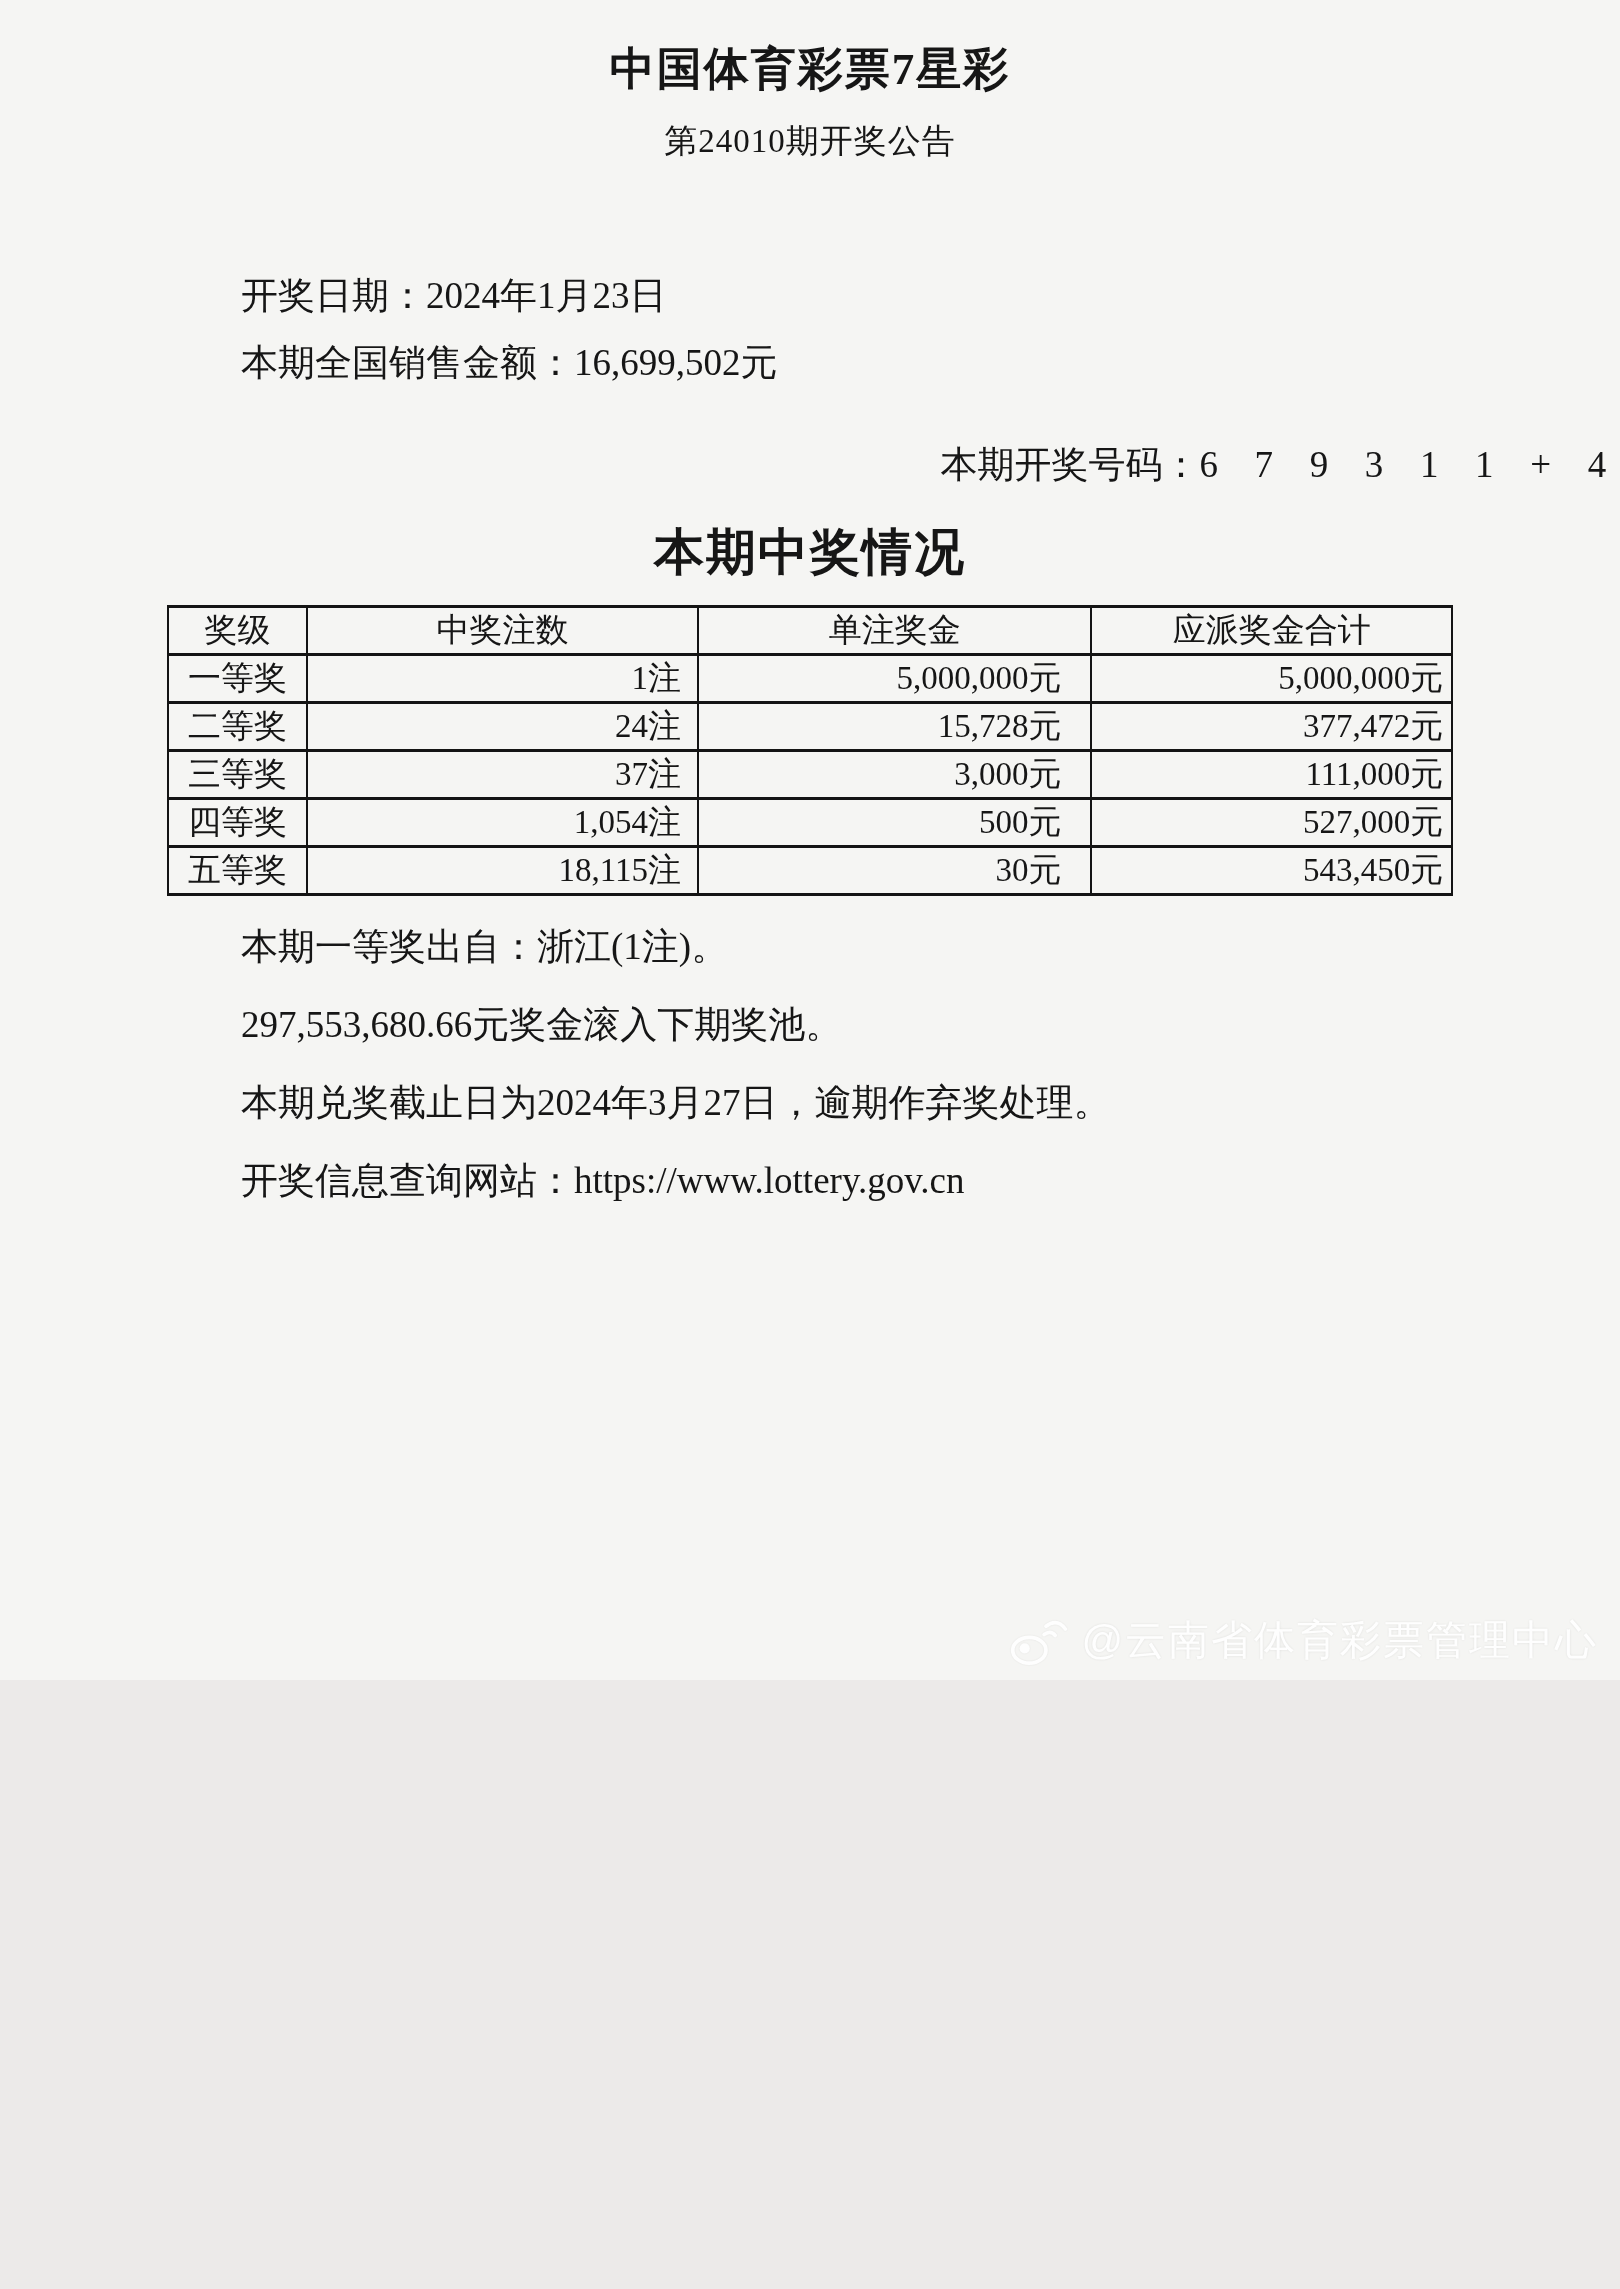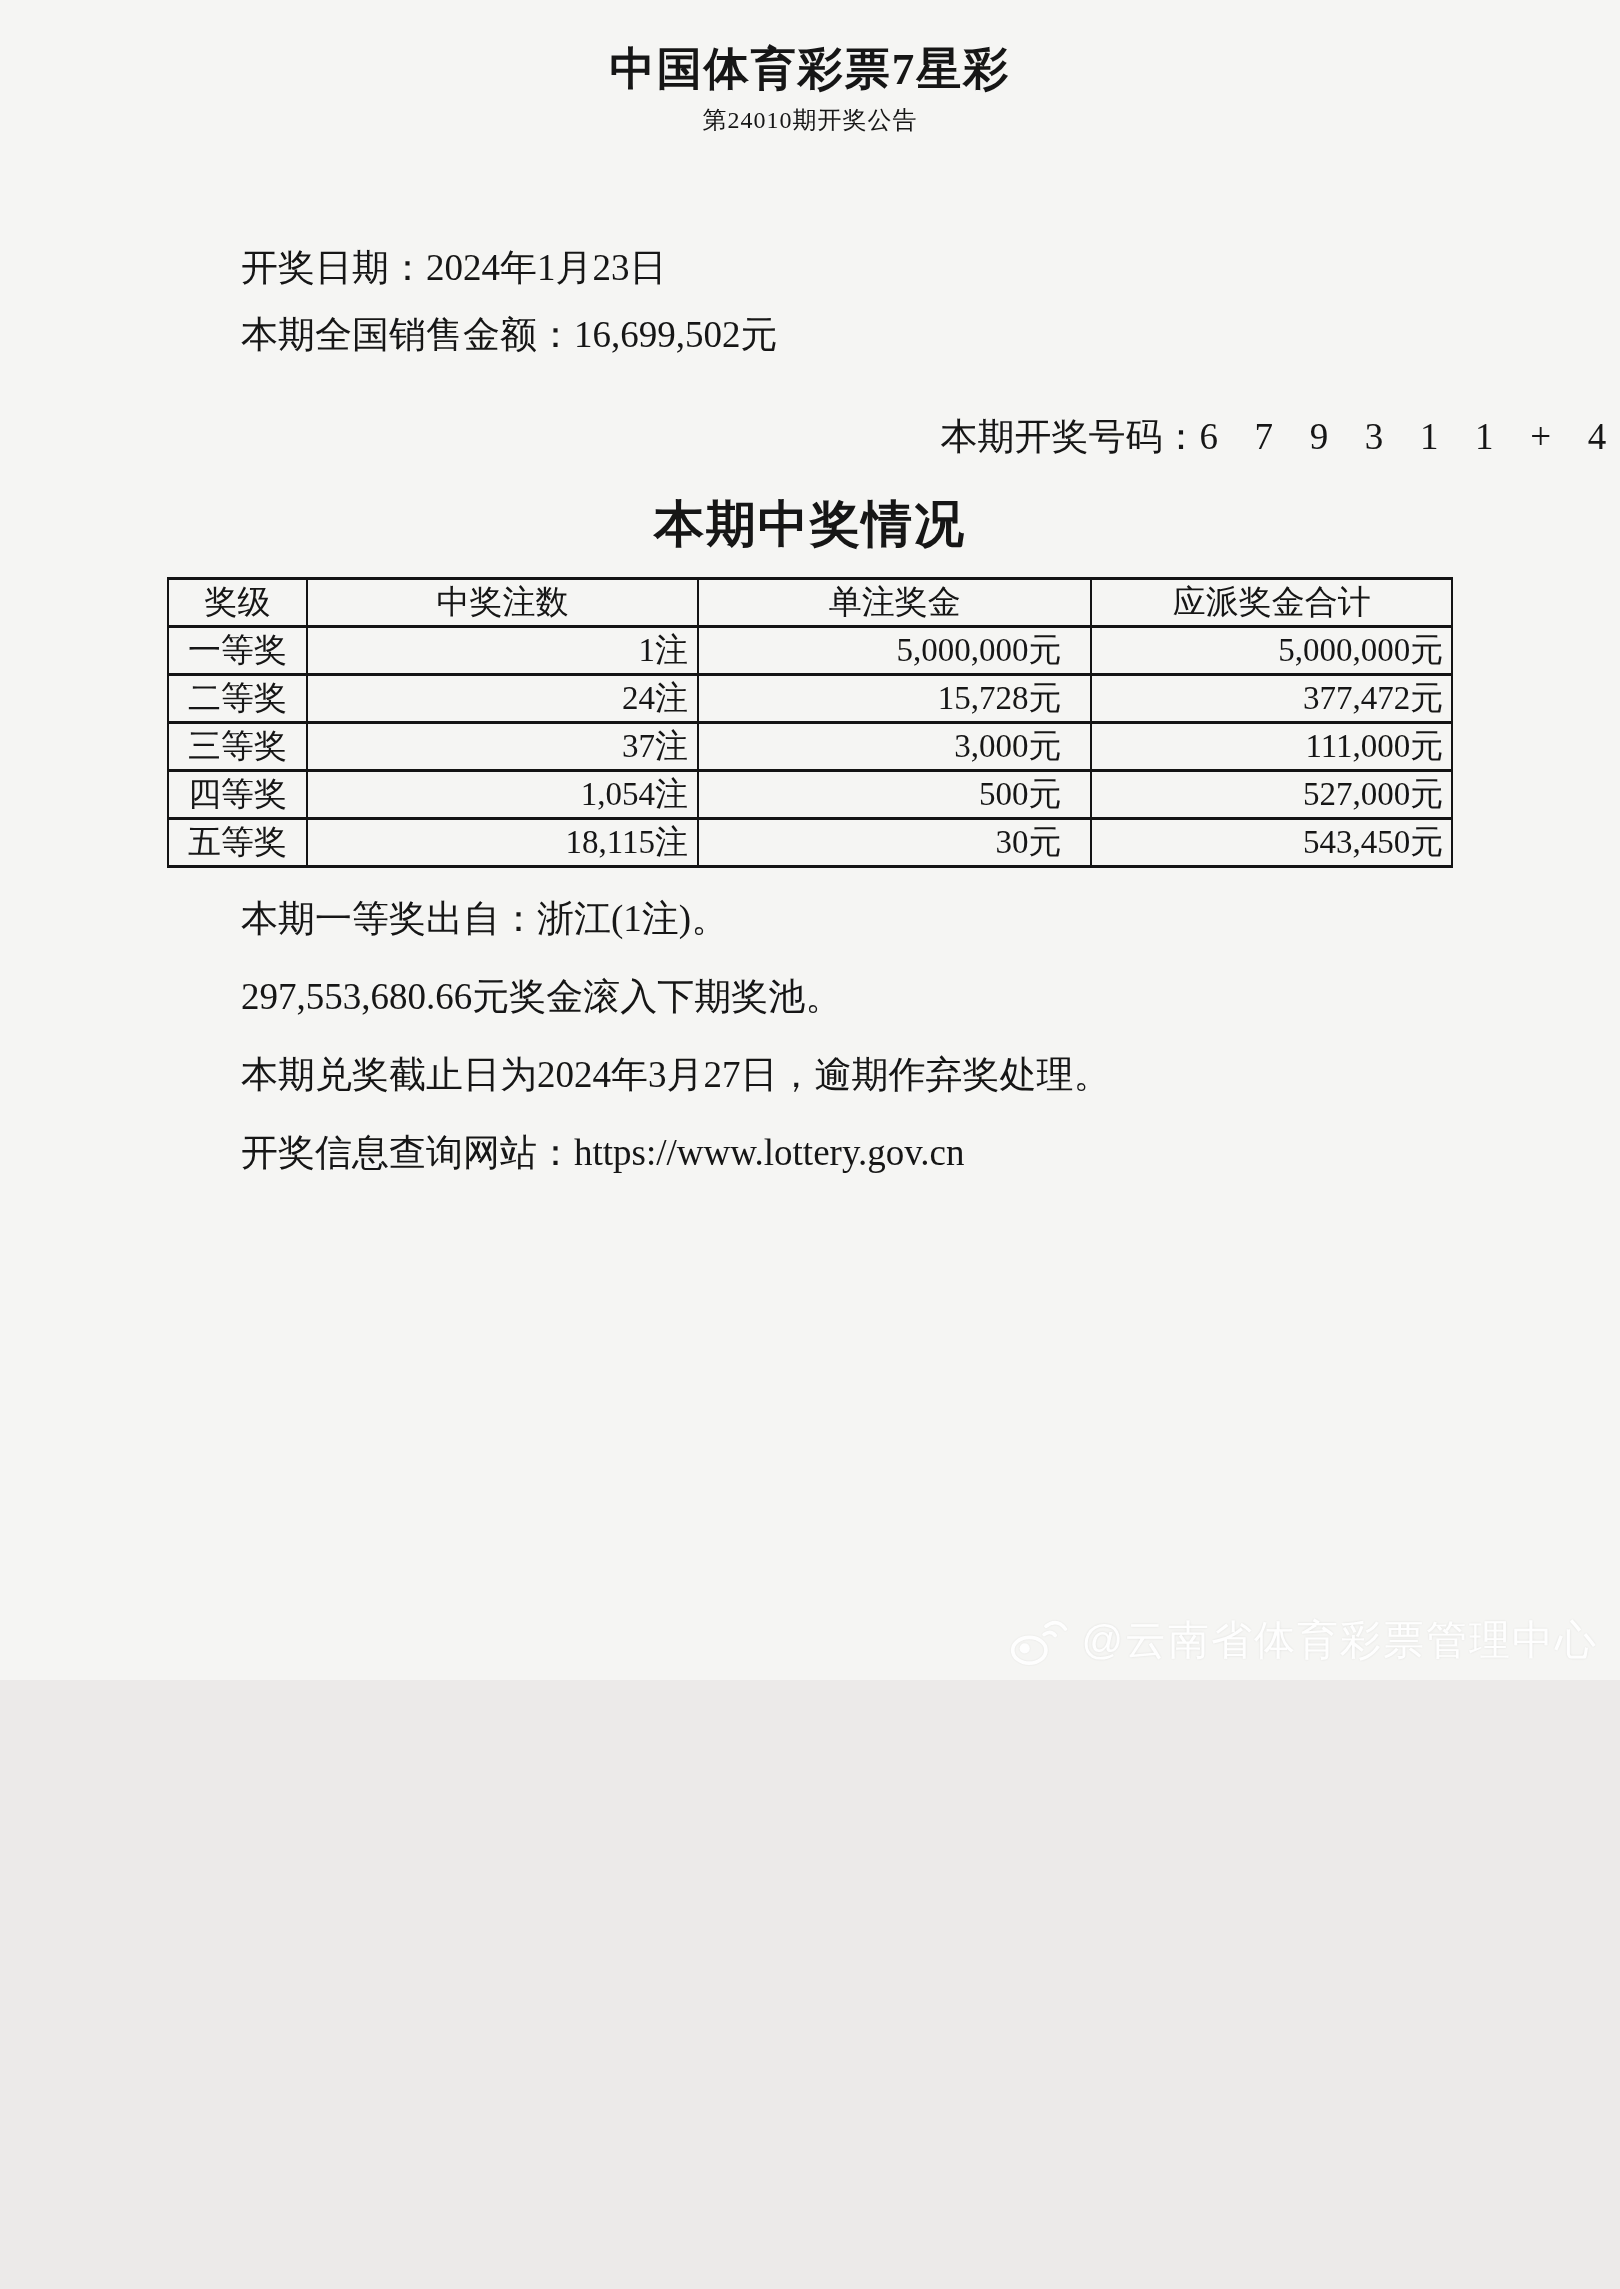--- a/index.html
+++ b/index.html
@@ -15,23 +15,23 @@
     overflow: hidden;
   }
   .doc-title {
     padding-top: 39px;
     text-align: center;
     font-size: 45px;
     font-weight: bold;
     letter-spacing: 2px;
   }
   .doc-subtitle {
-    margin-top: 5px;
+    margin-top: 20px;
     text-align: center;
-    font-size: 24px;
+    font-size: 33px;
     font-weight: normal;
     letter-spacing: 1px;
   }
   .info-block { margin: 110px 0 0 241px; }
   .info-line { font-size: 37px; line-height: 43px; }
   .info-line + .info-line { margin-top: 23.5px; }
   .info-line.numbers-line { margin-top: 59px; text-align: right; }
   .draw-numbers { letter-spacing: 13.7px; }
   .section-title {
     margin-top: 33px;
@@ -50,21 +50,21 @@
     border: 2.9px solid #141414;
     border-top-width: 3.9px;
     border-bottom-width: 3.9px;
     height: 48px;
     padding: 0 9.8px;
     font-weight: normal;
     white-space: nowrap;
   }
   .prize-table th { text-align: center; }
   .prize-table td:nth-child(1) { text-align: center; }
-  .prize-table td:nth-child(2) { text-align: right; padding-right: 9px; }
+  .prize-table td:nth-child(2) { text-align: right; padding-right: 16px; }
   .prize-table td:nth-child(3) { text-align: right; padding-right: 29px; }
   .prize-table td:nth-child(4) { text-align: right; padding-right: 7.8px; }
   .col-level  { width: 139px; }
   .col-count  { width: 392px; }
   .col-single { width: 394px; }
   .col-total  { width: 361px; }
   .notes-block { margin: 29px 0 0 241px; }
   .note-line { font-size: 37px; line-height: 43px; }
   .note-line + .note-line { margin-top: 35px; }
   .watermark {

